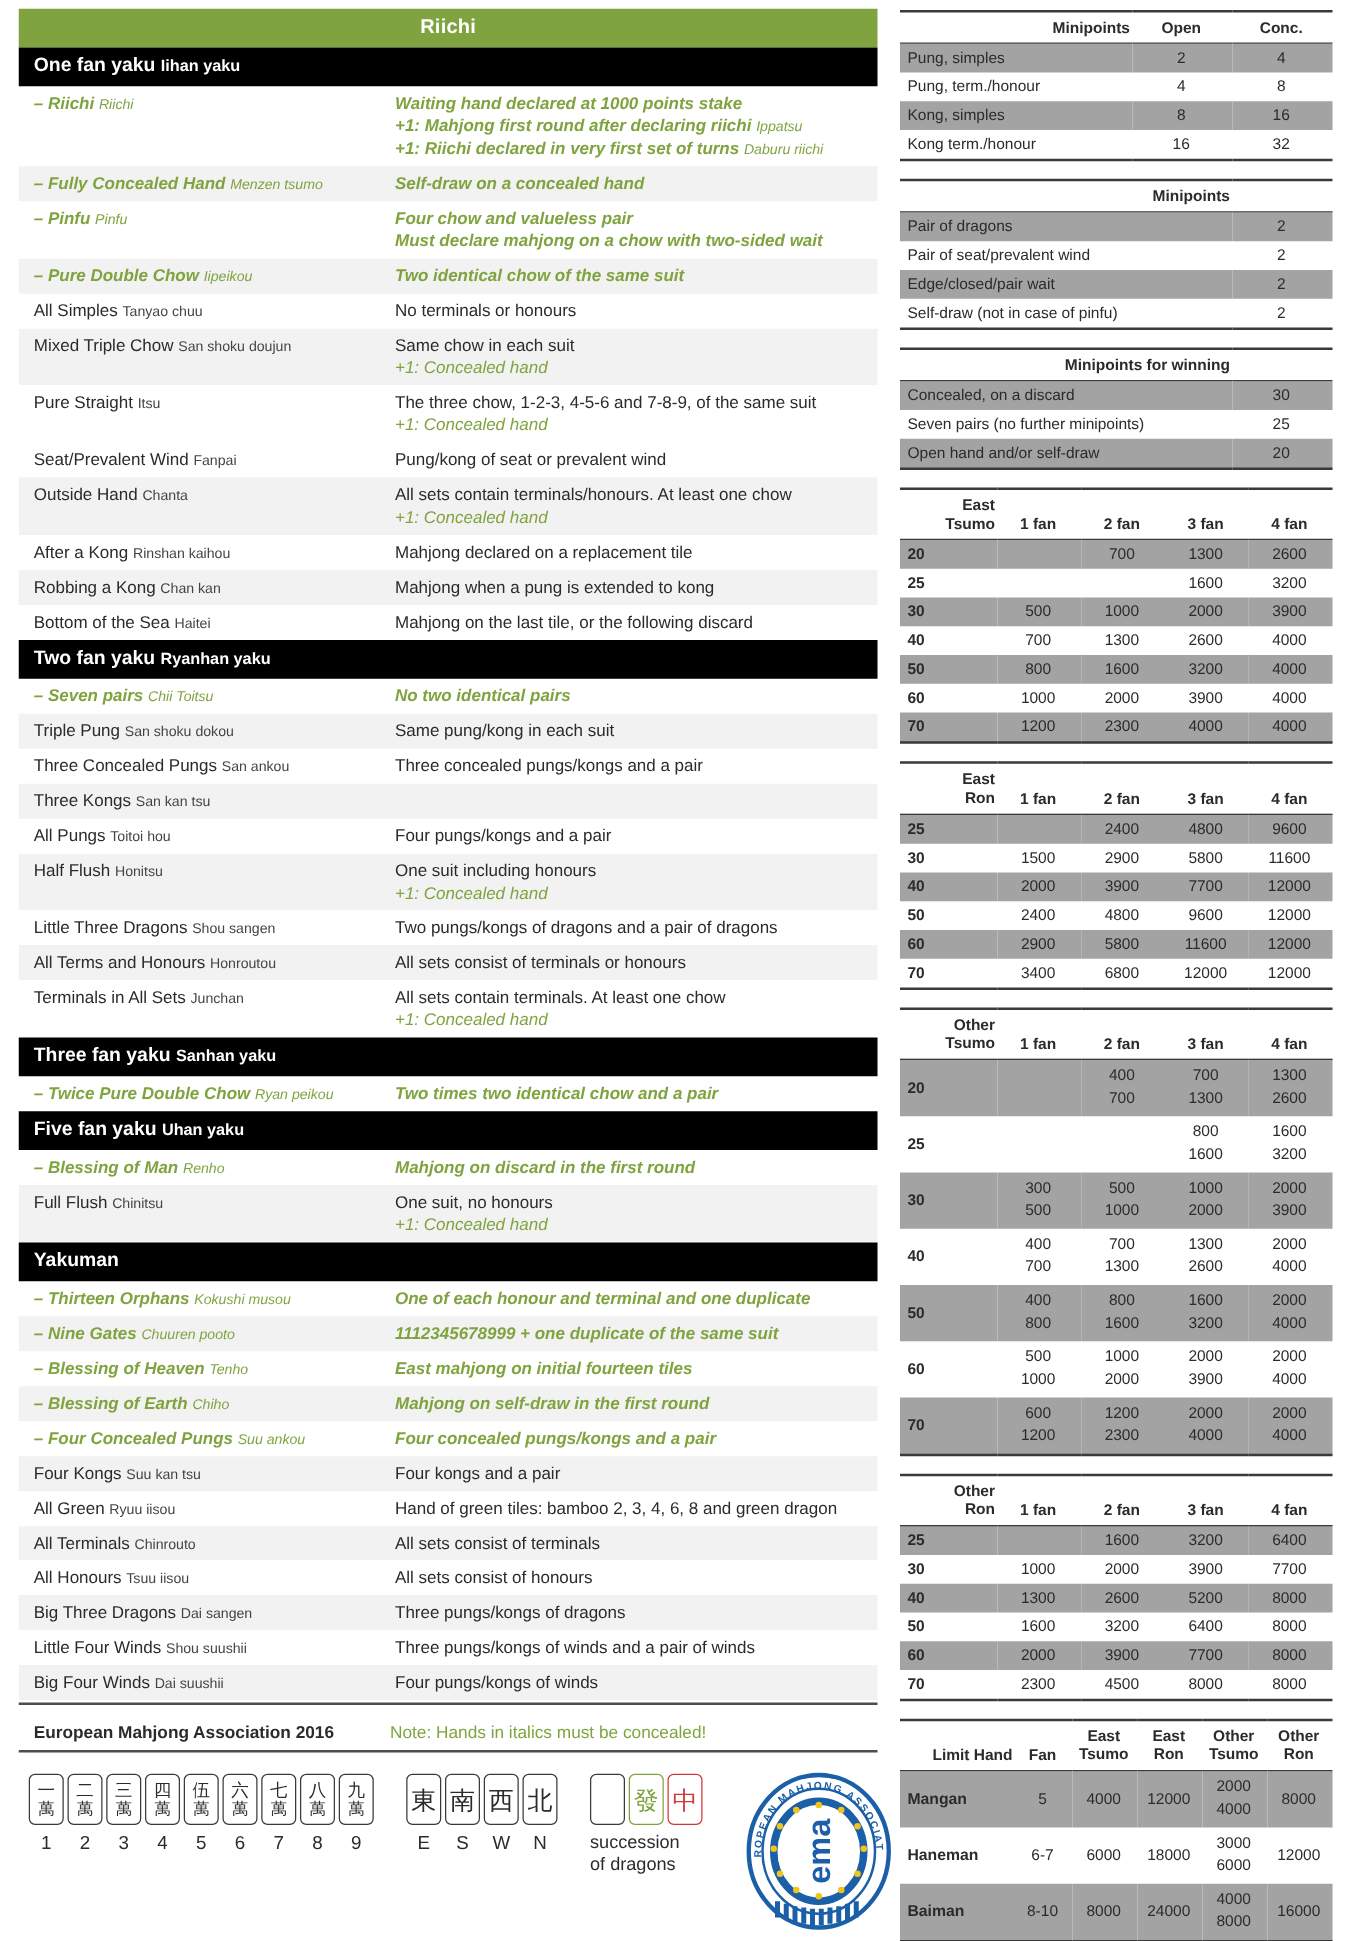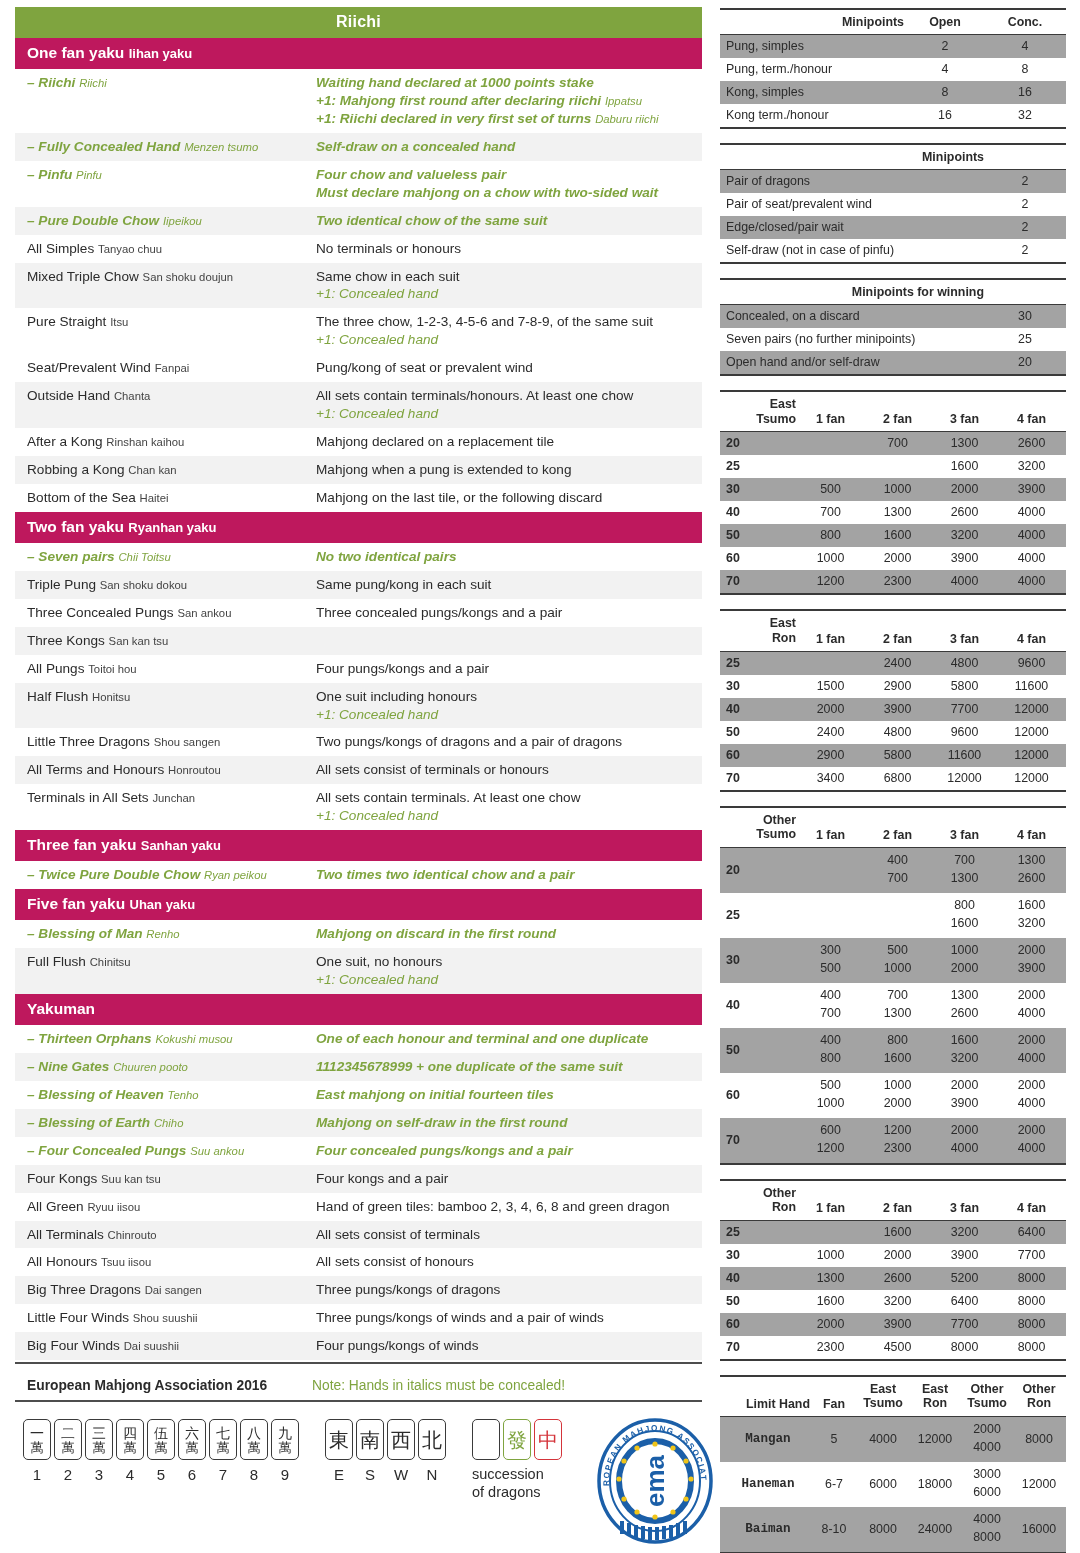--- a/index.html
+++ b/index.html
@@ -13,21 +13,21 @@
   .page { display: flex; width: 1080px; height: 1553px; }
 
   
   .left { width: 712px; padding: 7px 10px 0 15px; }
   .title-bar {
     background: #7fa43f; color: #fff;
     text-align: center; font-weight: bold; font-size: 16px;
     padding: 6px 0 7px 0; letter-spacing: .2px;
   }
   .sec-bar {
-    background: #be185d; color: #fff;
+    background: #000000; color: #fff;
     padding: 6px 0 7px 12px; font-size: 15.5px; font-weight: bold;
   }
   .sec-bar .rom { font-size: 13px; font-weight: bold; }
   table.yaku { width: 100%; border-collapse: collapse; table-layout: fixed; }
   table.yaku td { vertical-align: top; padding: 5px 4px 5px 12px; font-size: 13.6px; line-height: 1.32; }
   table.yaku td.desc { padding-left: 4px; }
   table.yaku tr.alt { background: #f2f2f2; }
   col.c1 { width: 297px; }
   .rom { font-size: 11.3px; color: #444; }
   .g .rom, tr.green .rom { color: #7fa43f; }
@@ -76,21 +76,21 @@
   }
   table.tbl thead th.lbl { text-align: right; padding-left: 6px; }
   table.tbl tbody td { text-align: center; }
   table.tbl tbody td.lbl { text-align: left; padding-left: 6px; }
   table.tbl tbody tr.alt { background: #a3a3a3; }
   table.tbl tbody tr:last-child td { border-bottom: 2.2px solid #3a3a3a; }
   table.tbl td.rowhead { font-weight: bold; text-align: left; padding-left: 6px; }
   .two { line-height: 1.45; }
   .hdr2 { line-height: 1.18; }
   .lim th { font-size: 12.2px; }
-  .lim td.name { font-weight: bold; text-align: center; padding-left: 6px; font-size: 12.6px; font-family: Liberation Mono, monospace; }
+  .lim td.name { font-weight: bold; text-align: left; padding-left: 6px; font-size: 12.6px; }
   .lim td { padding-top: 7px; padding-bottom: 7px; }
 </style>
 </head>
 <body>
 
 <div class="page">
 
   <div class="left">
     <div class="title-bar">Riichi</div>
     <div id="yaku-sections">

